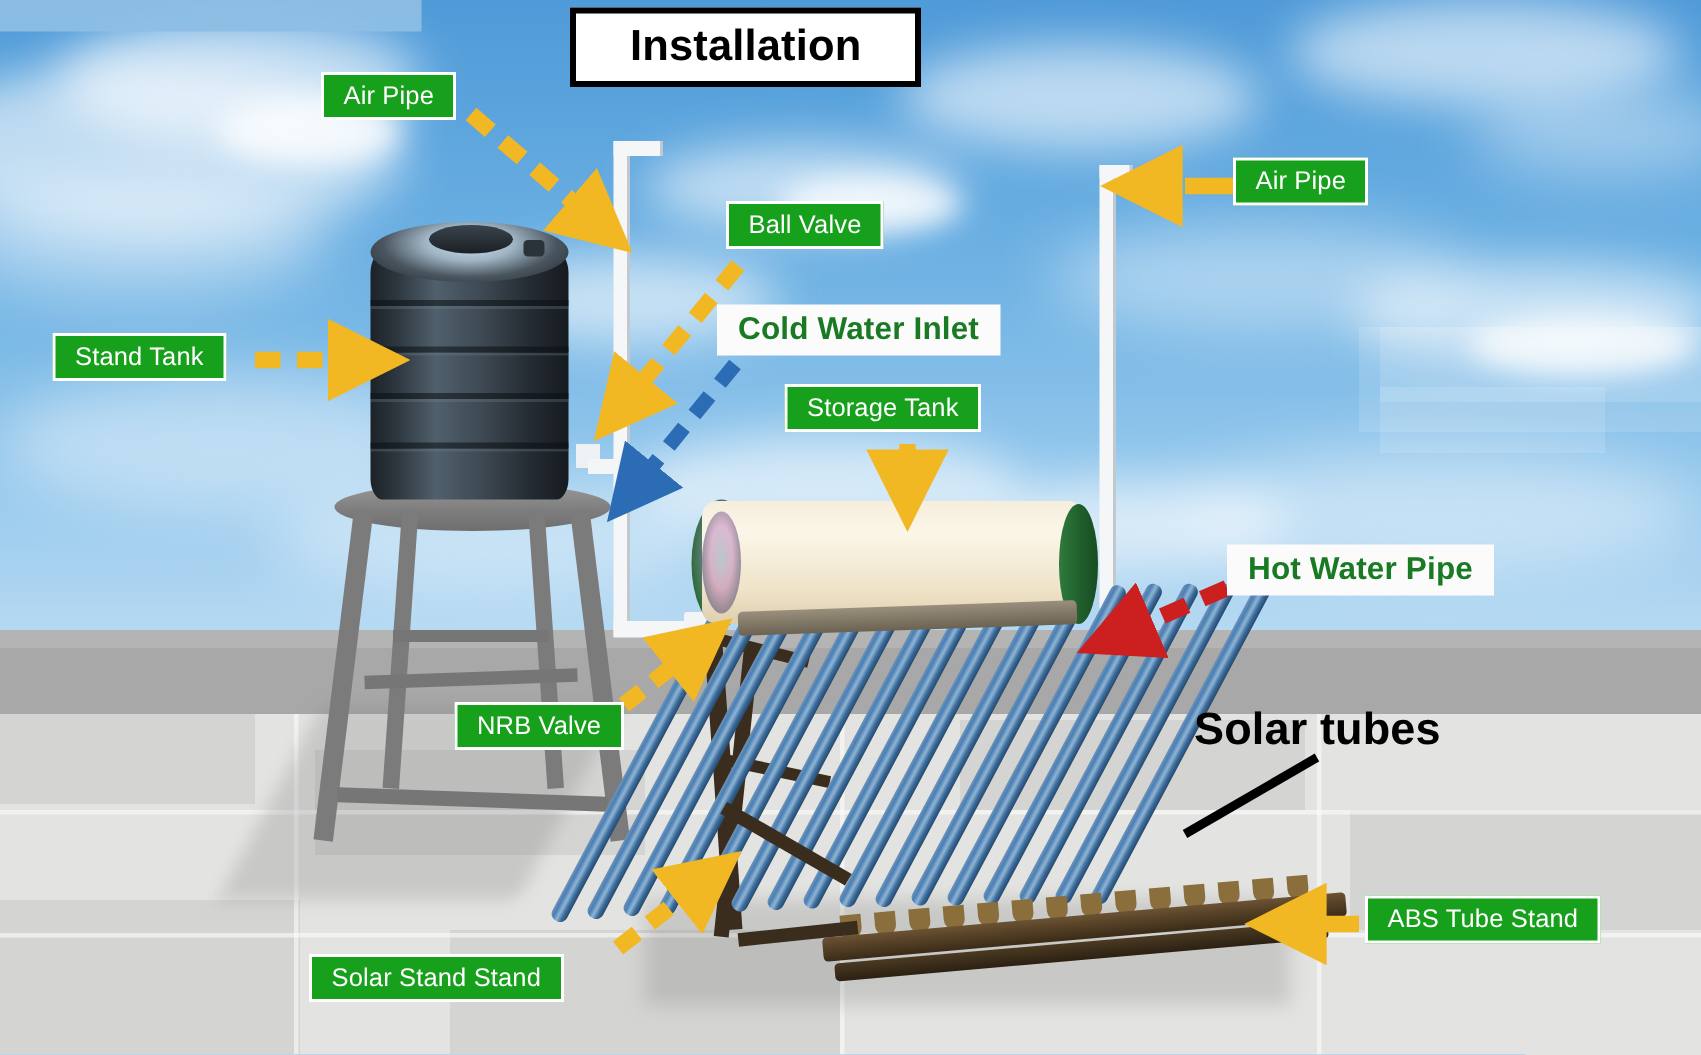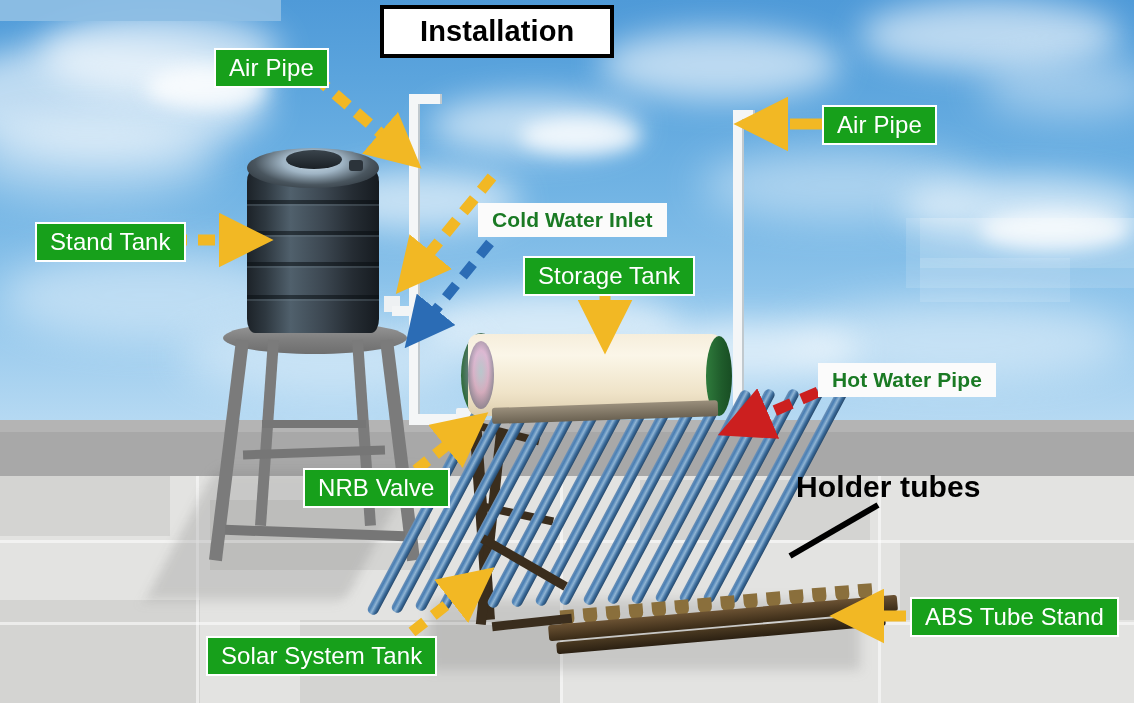--- a/index.html
+++ b/index.html
@@ -250,21 +250,21 @@
     display: flex;
     align-items: center;
     justify-content: center;
     white-space: nowrap;
     letter-spacing: .1px;
   }
   .label-green {
     background: #17a01b;
     border: 2px solid #ffffff;
     color: #ffffff;
-    font-size: 24px;
+    font-size: 17px;
     font-weight: 400;
     padding: 4px 13px;
   }
   .label-white {
     background: #fbfbfb;
     color: #1a7a24;
     font-size: 21px;
     font-weight: bold;
     padding: 5px 14px;
   }
@@ -481,30 +481,31 @@
       <line x1="906" y1="616" x2="858" y2="616" stroke="#f2b824" stroke-width="11" stroke-dasharray="22,9" marker-end="url(#ah-yellow)"></line>
     </g>
   </svg>
 
   <div class="label label-title" style="left:380px; top:5px;">Installation</div>
 
   <div class="label label-green" style="left:214px; top:48px;">Air Pipe</div>
 
   <div class="label label-green" style="left:35px; top:222px;">Stand Tank</div>
 
+  <div class="label label-green" style="left:484px; top:134px;">Ball Valve</div>
 
   <div class="label label-white" style="left:478px; top:203px;">Cold Water Inlet</div>
 
   <div class="label label-green" style="left:523px; top:256px;">Storage Tank</div>
 
   <div class="label label-green" style="left:822px; top:105px;">Air Pipe</div>
 
   <div class="label label-green" style="left:303px; top:468px;">NRB Valve</div>
 
   <div class="label label-white" style="left:818px; top:363px;">Hot Water Pipe</div>
 
-  <div class="label label-plain" style="left:796px; top:470px;">Holder tubes</div>
-
-  <div class="label label-green" style="left:206px; top:636px;">Solar System Tank</div>
+  <div class="label label-plain" style="left:796px; top:470px;">Solar tubes</div>
+
+  <div class="label label-green" style="left:206px; top:636px;">Solar Stand Stand</div>
 
   <div class="label label-green" style="left:910px; top:597px;">ABS Tube Stand</div>
 
 </div>
 
 </body></html>

